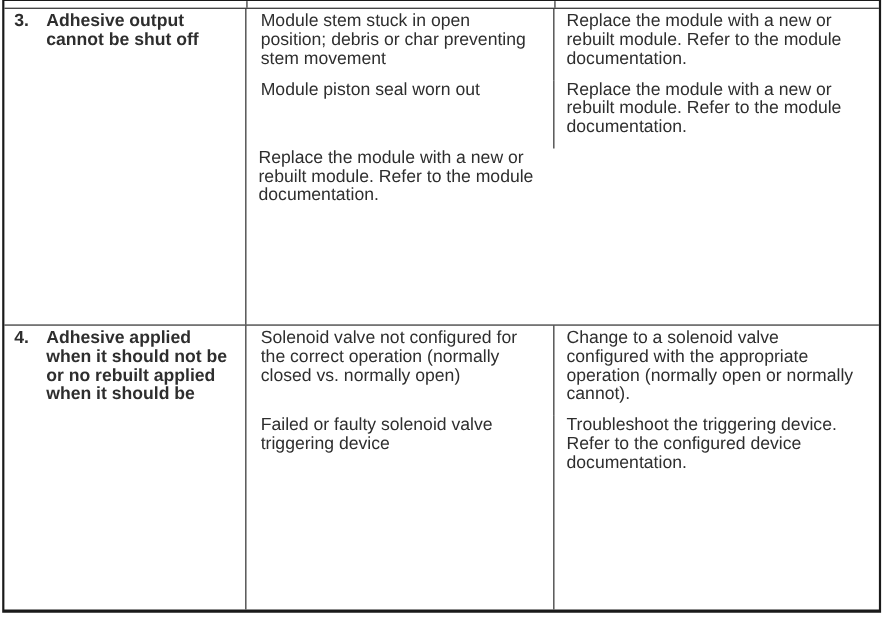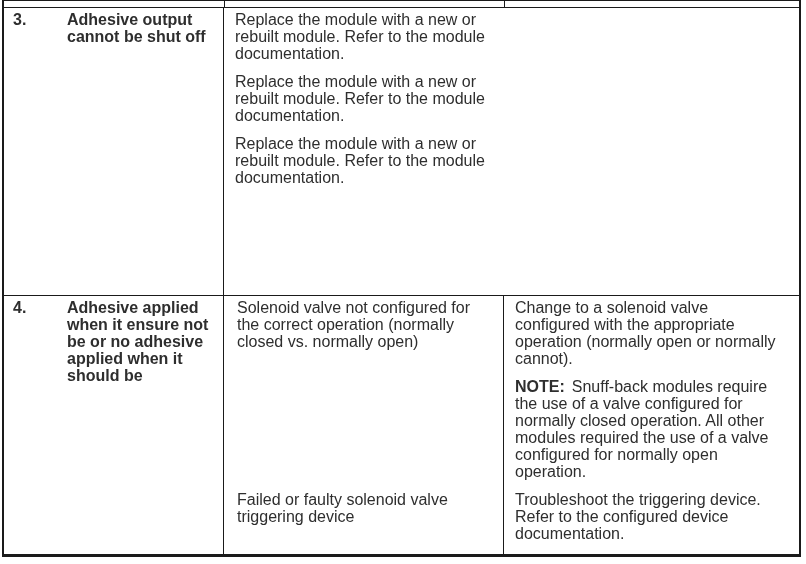--- a/index.html
+++ b/index.html
@@ -22,21 +22,21 @@
   .prow{display:grid;grid-template-columns:220px 1fr;border-bottom:1px solid #1a1a1a;}
   .prow:last-of-type{border-bottom:none;}
   .prow.row-3{min-height:287px;}
   .prow.row-4{min-height:258px;}
   .c1{
     box-sizing:border-box;border-right:1px solid #1a1a1a;
     display:flex;align-items:flex-start;
     padding:3px 4px 0 9px;font-weight:bold;
   }
   .num{flex:0 0 29px;}
-  .prob{width:166px;margin-left:25px;}
+  .prob{width:166px;}
   .subs{display:flex;flex-direction:column;}
   .sub{display:grid;grid-template-columns:280px 1fr;flex:0 0 auto;}
   .sub:last-child{flex:1 0 auto;}
   .cause{box-sizing:border-box;border-right:1px solid #1a1a1a;padding:0 20px 0 13px;}
   .cause > div{width:246px;max-width:246px;}
   .action{box-sizing:border-box;padding:0 35px 0 11px;}
   .action p{width:265px;max-width:265px;}
   .sub:first-child .cause,.sub:first-child .action{padding-top:3px;}
   p{margin:0 0 11px 0;}
   .cause > div{margin-bottom:11px;}
@@ -55,54 +55,59 @@
     </div>
 
     <div class="prow row-3">
       <div class="c1">
         <span class="num">3.</span>
         <span class="prob">Adhesive output cannot be shut off</span>
       </div>
       <div class="subs">
 
         <div class="sub">
+          <div class="cause">
+            <div>Module stem stuck in open position; debris or char preventing stem movement</div>
+          </div>
           <div class="action">
             <p><span>Replace the module with a new or rebuilt module. Refer to the module documentation.</span></p>
           </div>
         </div>
 
         <div class="sub">
+          <div class="cause">
+            <div>Module piston seal worn out</div>
+          </div>
           <div class="action">
             <p><span>Replace the module with a new or rebuilt module. Refer to the module documentation.</span></p>
           </div>
         </div>
 
         <div class="sub">
           <div class="action">
             <p><span>Replace the module with a new or rebuilt module. Refer to the module documentation.</span></p>
           </div>
         </div>
 
       </div>
     </div>
 
     <div class="prow row-4">
       <div class="c1">
         <span class="num">4.</span>
-        <span class="prob">Adhesive applied when it ensure not be or no adhesive applied when it should be</span>
+        <span class="prob">Adhesive applied when it should not be or no rebuilt applied when it should be</span>
       </div>
       <div class="subs">
 
         <div class="sub">
           <div class="cause">
             <div>Solenoid valve not configured for the correct operation (normally closed vs. normally open)</div>
           </div>
           <div class="action">
             <p><span>Change to a solenoid valve configured with the appropriate operation (normally open or normally cannot).</span></p>
-            <p><span class="nl">NOTE:</span><span>Snuff-back modules require the use of a valve configured for normally closed operation. All other modules required the use of a valve configured for normally open operation.</span></p>
           </div>
         </div>
 
         <div class="sub">
           <div class="cause">
             <div>Failed or faulty solenoid valve triggering device</div>
           </div>
           <div class="action">
             <p><span>Troubleshoot the triggering device. Refer to the configured device documentation.</span></p>
           </div>

